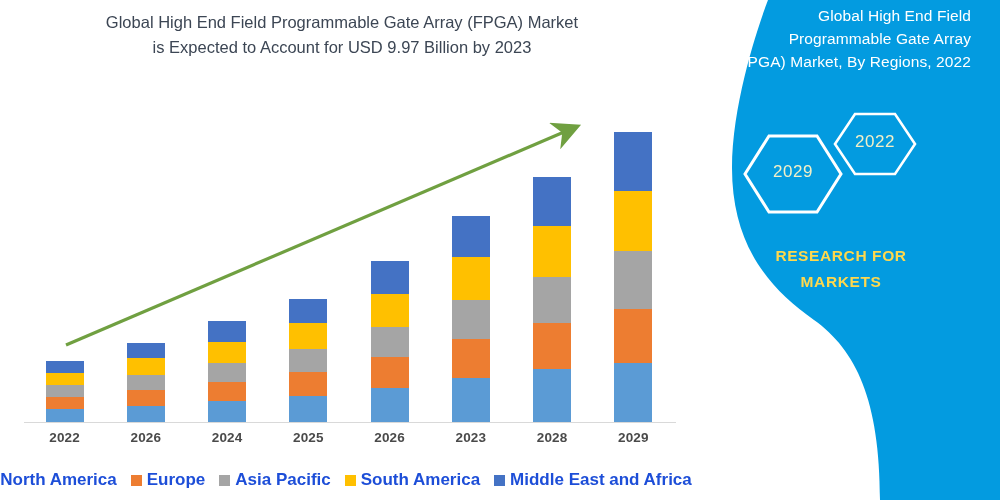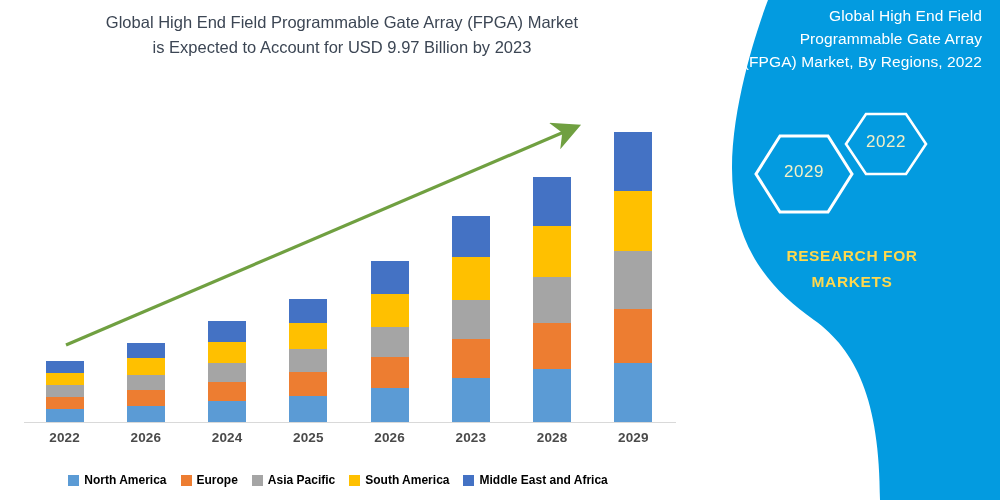--- a/index.html
+++ b/index.html
@@ -6,21 +6,21 @@
   body{
     width:1000px;height:500px;overflow:hidden;
     background:#ffffff;
     font-family:"Liberation Sans", sans-serif;
     -webkit-font-smoothing:antialiased;
   }
   #root{position:relative;width:1000px;height:500px;background:#fff;}
 
   
   .panel-svg{position:absolute;top:0;right:0;width:330px;height:500px;}
-  .panel-content{position:absolute;top:0;right:0;width:300px;height:480px;}
+  .panel-content{position:absolute;top:0;right:11px;width:300px;height:480px;}
   .panel-title{
     position:absolute;top:4px;right:18px;width:260px;
     text-align:right;color:#ffffff;font-size:15.5px;line-height:23px;
     letter-spacing:.1px;
   }
   .hex-wrap{position:absolute;top:110px;left:18px;width:270px;height:110px;}
   .hex-label{
     position:absolute;color:#f3f0c8;font-size:17px;letter-spacing:.5px;
     text-align:center;
   }
@@ -52,21 +52,21 @@
     color:#4a4a4a;font-size:13.5px;font-weight:bold;letter-spacing:.2px;
   }
 
   
   .legend{
     position:absolute;left:0px;top:468px;width:676px;height:24px;
     display:flex;align-items:center;justify-content:center;gap:14px;
   }
   .legend-item{display:flex;align-items:center;gap:5px;}
   .legend-swatch{width:11px;height:11px;display:inline-block;}
-  .legend-text{color:#000000;font-size:12px;font-weight:bold;white-space:nowrap;}
+  .legend-text{color:#1d4ed8;font-size:17px;font-weight:bold;white-space:nowrap;}
 
   .arrow-svg{position:absolute;left:24px;top:110px;width:600px;height:320px;}
 </style>
 </head>
 <body>
 
 <div id="root">
 
   <div class="chart-title">
     <div>Global High End Field Programmable Gate Array (FPGA) Market</div>

